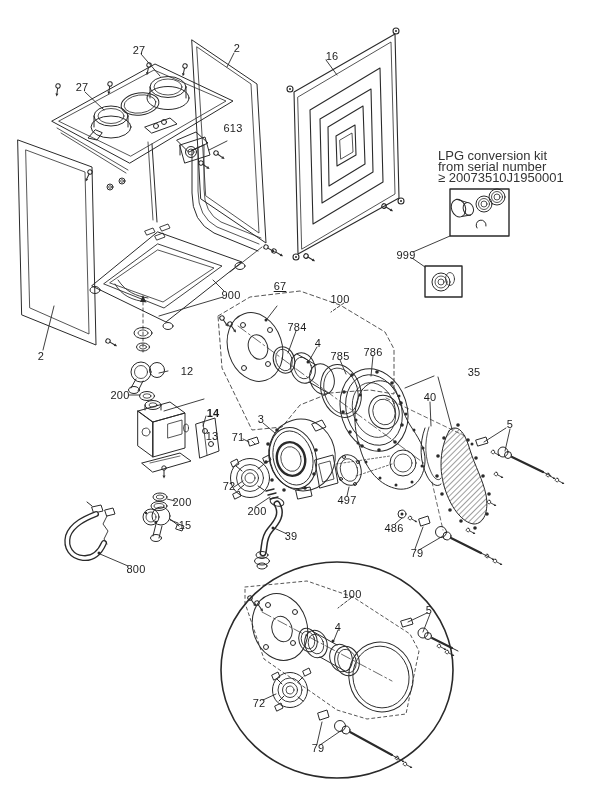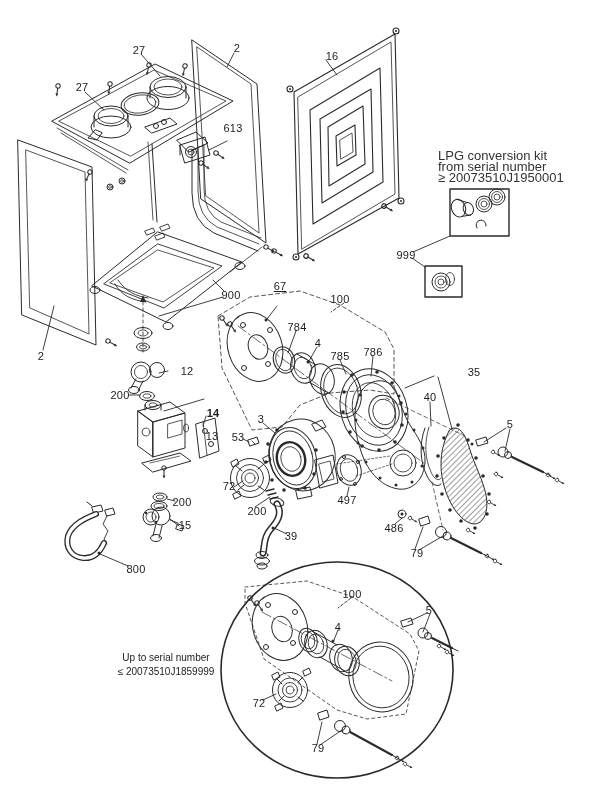--- a/index.html
+++ b/index.html
@@ -519,92 +519,88 @@
       <line x1="320" y1="745" x2="342" y2="730"></line>
     </g>
   </g>
 </svg>
 
 <div class="note" id="lpg-note">
   <span>LPG conversion kit</span>
   <span>from serial number</span>
   <span>≥ 20073510J1950001</span>
 </div>
-<div class="note" id="serial-note">
-  <span>Up to serial number</span>
-  <span>≤ 20073510J1859999</span>
+
+  <span class="part-label" style="left: 139px; top: 50px;">27</span>
+
+  <span class="part-label" style="left: 82px; top: 87px;">27</span>
+
+  <span class="part-label" style="left: 237px; top: 48px;">2</span>
+
+  <span class="part-label" style="left: 324px; top: 56px; margin-left: 8px;">16</span>
+
+  <span class="part-label" style="left: 233px; top: 128px;">613</span>
+
+  <span class="part-label" style="left: 406px; top: 255px;">999</span>
+
+  <span class="part-label" style="left: 41px; top: 356px;">2</span>
+
+  <span class="part-label" style="left: 231px; top: 295px;">900</span>
+
+  <span class="part-label" style="left: 280px; top: 286px; text-decoration: underline;">67</span>
+
+  <span class="part-label" style="left: 340px; top: 299px;">100</span>
+
+  <span class="part-label" style="left: 297px; top: 327px;">784</span>
+
+  <span class="part-label" style="left: 318px; top: 343px;">4</span>
+
+  <span class="part-label" style="left: 340px; top: 356px;">785</span>
+
+  <span class="part-label" style="left: 373px; top: 352px;">786</span>
+
+  <span class="part-label" style="left: 438px; top: 372px; margin-left: 36px;">35</span>
+
+  <span class="part-label" style="left: 430px; top: 397px;">40</span>
+
+  <span class="part-label" style="left: 510px; top: 424px;">5</span>
+
+  <span class="part-label" style="left: 187px; top: 371px;">12</span>
+
+  <span class="part-label" style="left: 120px; top: 395px;">200</span>
+
+  <span class="part-label" style="left: 212px; top: 397px; margin-top: 39px;">13</span>
+
+  <span class="part-label" style="left: 213px; top: 413px; font-weight: bold;">14</span>
+
+  <span class="part-label" style="left: 261px; top: 419px;">3</span>
+
+  <span class="part-label" style="left: 238px; top: 437px;">71</span>
+
+  <span class="part-label" style="left: 229px; top: 486px;">72</span>
+
+  <span class="part-label" style="left: 257px; top: 511px;">200</span>
+
+  <span class="part-label" style="left: 182px; top: 502px;">200</span>
+
+  <span class="part-label" style="left: 185px; top: 525px;">15</span>
+
+  <span class="part-label" style="left: 136px; top: 569px;">800</span>
+
+  <span class="part-label" style="left: 291px; top: 536px;">39</span>
+
+  <span class="part-label" style="left: 347px; top: 500px;">497</span>
+
+  <span class="part-label" style="left: 394px; top: 528px;">486</span>
+
+  <span class="part-label" style="left: 417px; top: 553px;">79</span>
+
+  <span class="part-label" style="left: 352px; top: 594px;">100</span>
+
+  <span class="part-label" style="left: 338px; top: 627px;">4</span>
+
+  <span class="part-label" style="left: 429px; top: 610px;">5</span>
+
+  <span class="part-label" style="left: 259px; top: 703px;">72</span>
+
+  <span class="part-label" style="left: 318px; top: 748px;">79</span>
+
 </div>
 
-  <span class="part-label" style="left: 139px; top: 50px;">27</span>
-
-  <span class="part-label" style="left: 82px; top: 87px;">27</span>
-
-  <span class="part-label" style="left: 237px; top: 48px;">2</span>
-
-  <span class="part-label" style="left: 324px; top: 56px; margin-left: 8px;">16</span>
-
-  <span class="part-label" style="left: 233px; top: 128px;">613</span>
-
-  <span class="part-label" style="left: 406px; top: 255px;">999</span>
-
-  <span class="part-label" style="left: 41px; top: 356px;">2</span>
-
-  <span class="part-label" style="left: 231px; top: 295px;">900</span>
-
-  <span class="part-label" style="left: 280px; top: 286px; text-decoration: underline;">67</span>
-
-  <span class="part-label" style="left: 340px; top: 299px;">100</span>
-
-  <span class="part-label" style="left: 297px; top: 327px;">784</span>
-
-  <span class="part-label" style="left: 318px; top: 343px;">4</span>
-
-  <span class="part-label" style="left: 340px; top: 356px;">785</span>
-
-  <span class="part-label" style="left: 373px; top: 352px;">786</span>
-
-  <span class="part-label" style="left: 438px; top: 372px; margin-left: 36px;">35</span>
-
-  <span class="part-label" style="left: 430px; top: 397px;">40</span>
-
-  <span class="part-label" style="left: 510px; top: 424px;">5</span>
-
-  <span class="part-label" style="left: 187px; top: 371px;">12</span>
-
-  <span class="part-label" style="left: 120px; top: 395px;">200</span>
-
-  <span class="part-label" style="left: 212px; top: 397px; margin-top: 39px;">13</span>
-
-  <span class="part-label" style="left: 213px; top: 413px; font-weight: bold;">14</span>
-
-  <span class="part-label" style="left: 261px; top: 419px;">3</span>
-
-  <span class="part-label" style="left: 238px; top: 437px;">53</span>
-
-  <span class="part-label" style="left: 229px; top: 486px;">72</span>
-
-  <span class="part-label" style="left: 257px; top: 511px;">200</span>
-
-  <span class="part-label" style="left: 182px; top: 502px;">200</span>
-
-  <span class="part-label" style="left: 185px; top: 525px;">15</span>
-
-  <span class="part-label" style="left: 136px; top: 569px;">800</span>
-
-  <span class="part-label" style="left: 291px; top: 536px;">39</span>
-
-  <span class="part-label" style="left: 347px; top: 500px;">497</span>
-
-  <span class="part-label" style="left: 394px; top: 528px;">486</span>
-
-  <span class="part-label" style="left: 417px; top: 553px;">79</span>
-
-  <span class="part-label" style="left: 352px; top: 594px;">100</span>
-
-  <span class="part-label" style="left: 338px; top: 627px;">4</span>
-
-  <span class="part-label" style="left: 429px; top: 610px;">5</span>
-
-  <span class="part-label" style="left: 259px; top: 703px;">72</span>
-
-  <span class="part-label" style="left: 318px; top: 748px;">79</span>
-
-</div>
-
 </body></html>

